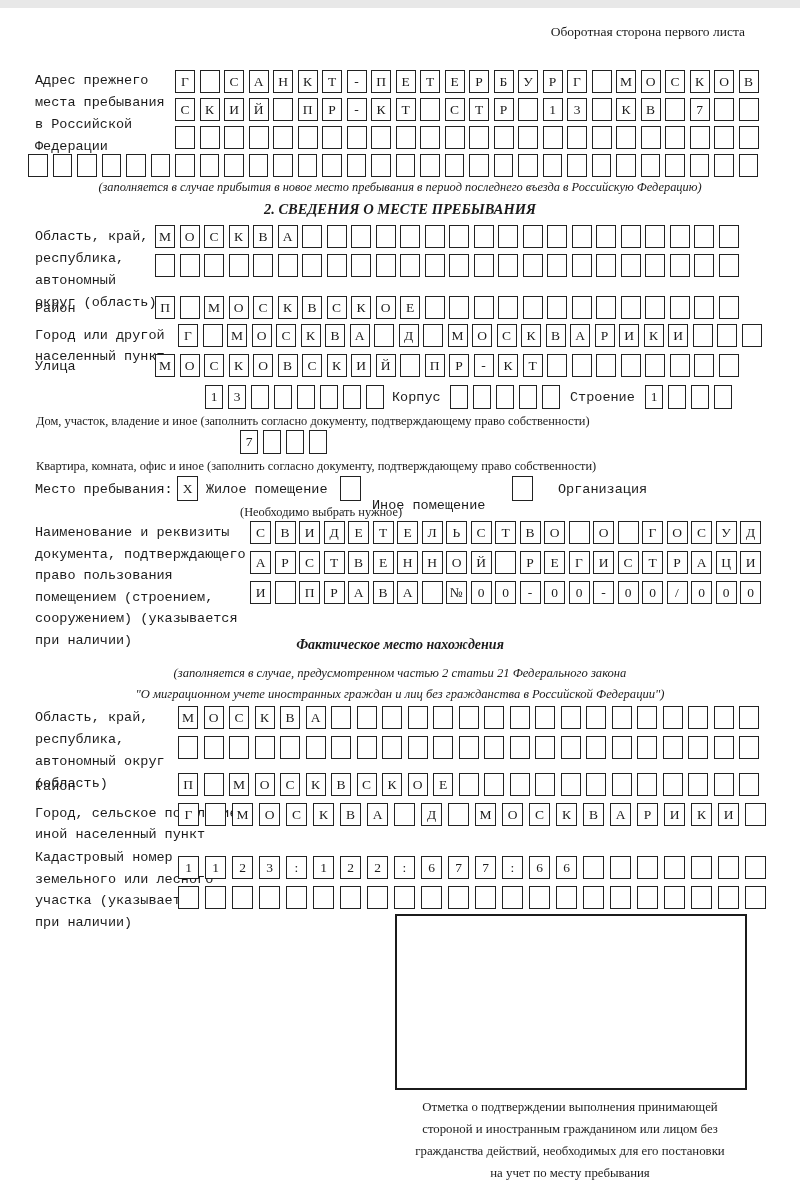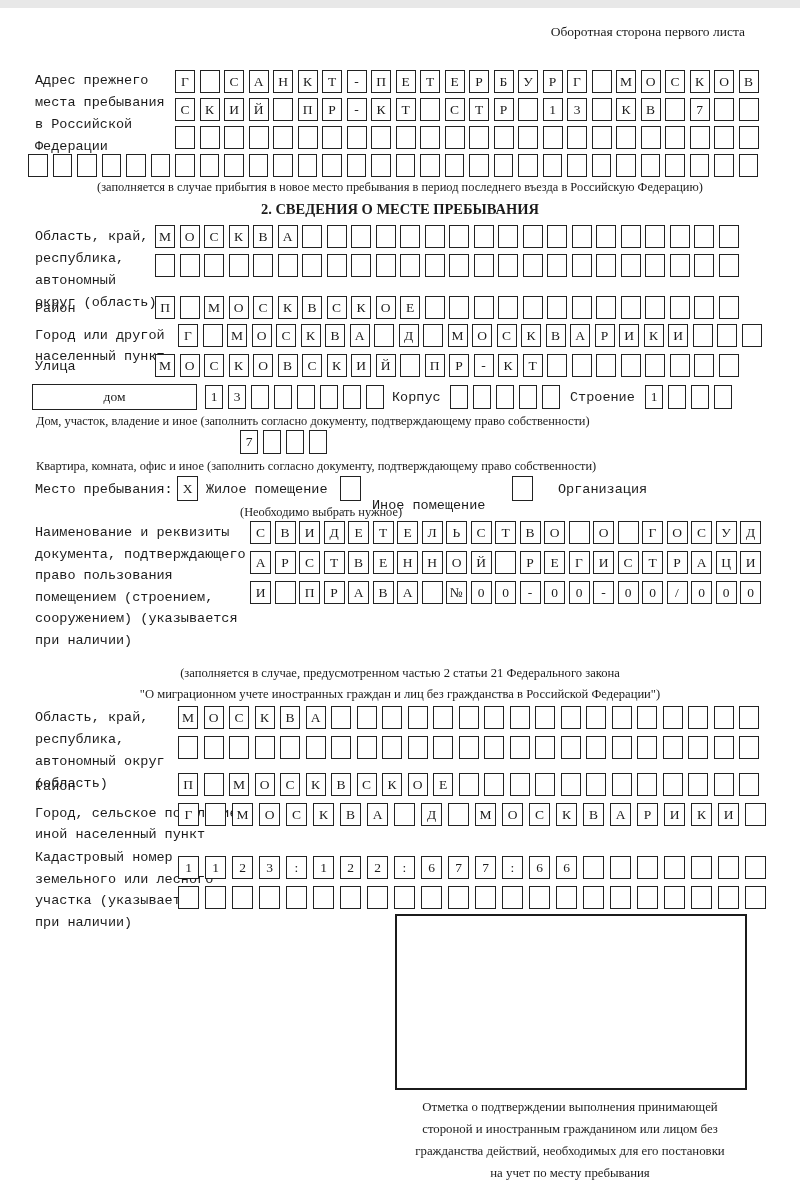--- a/index.html
+++ b/index.html
@@ -5,21 +5,21 @@
   html,body { margin:0; padding:0; background:#e8e8e8; }
   .page {
     position:relative; width:800px; height:1180px; margin:8px auto;
     background:#ffffff; color:#1b1b1b;
     font-family:"Liberation Serif","DejaVu Serif",serif;
     overflow:hidden;
   }
   .abs { position:absolute; }
   .lbl { font-size:13.5px; line-height:22px; white-space:pre-line;font-family:Liberation Mono, monospace; }
   .cap { font-size:12.4px; white-space:pre-line; }
-  .center { width:100%; text-align:center; left:0; }
+  .center { width:100%; text-align:center; left:0;font-style:italic; }
   .title { font-weight:bold; font-size:14.5px; }
   .cells { position:absolute; display:flex; gap:var(--gap,4.5px); }
   .cell {
     box-sizing:border-box; flex:none;
     width:var(--cw,20px); height:var(--ch,23px);
     border:1.7px solid #222; background:#fff;
     display:inline-flex; align-items:center; justify-content:center;
     font-size:13.5px; font-family:"Liberation Serif","DejaVu Serif",serif;
   }
   .typebox {
@@ -296,21 +296,20 @@
       <span class="cell"></span>
       <span class="cell"></span>
       <span class="cell"></span>
       <span class="cell"></span>
       <span class="cell"></span>
       <span class="cell"></span>
       <span class="cell"></span>
       <span class="cell"></span>
     </div>
 
-  <div class="typebox" style="left:32px; top:376px; width:165px; height:26px;">дом</div>
   <div class="cells" style="left:205px; top:377px; --cw:18px; --gap:5px; --ch:24px;">
       <span class="cell">1</span>
       <span class="cell">3</span>
       <span class="cell"></span>
       <span class="cell"></span>
       <span class="cell"></span>
       <span class="cell"></span>
       <span class="cell"></span>
       <span class="cell"></span>
     </div>
@@ -417,20 +416,21 @@
       <span class="cell">0</span>
       <span class="cell">-</span>
       <span class="cell">0</span>
       <span class="cell">0</span>
       <span class="cell">/</span>
       <span class="cell">0</span>
       <span class="cell">0</span>
       <span class="cell">0</span>
     </div>
 
+  <div class="abs title center" style="top:629px; font-size:14px;">Фактическое место нахождения</div>
   <div class="abs cap center" style="top:655px; line-height:21px; font-size:12.6px;">(заполняется в случае, предусмотренном частью 2 статьи 21 Федерального закона
 "О миграционном учете иностранных граждан и лиц без гражданства в Российской Федерации")</div>
 
   <div class="abs lbl" style="left:35px; top:699px;">Область, край,
 республика,
 автономный округ
 (область)</div>
   <div class="cells" style="left:178px; top:698px; --gap:5.5px;">
       <span class="cell">М</span>
       <span class="cell">О</span>

